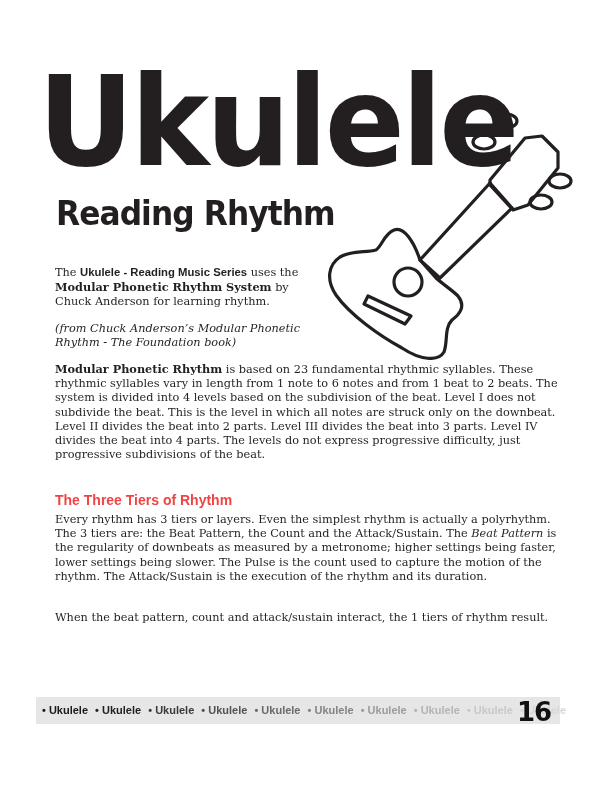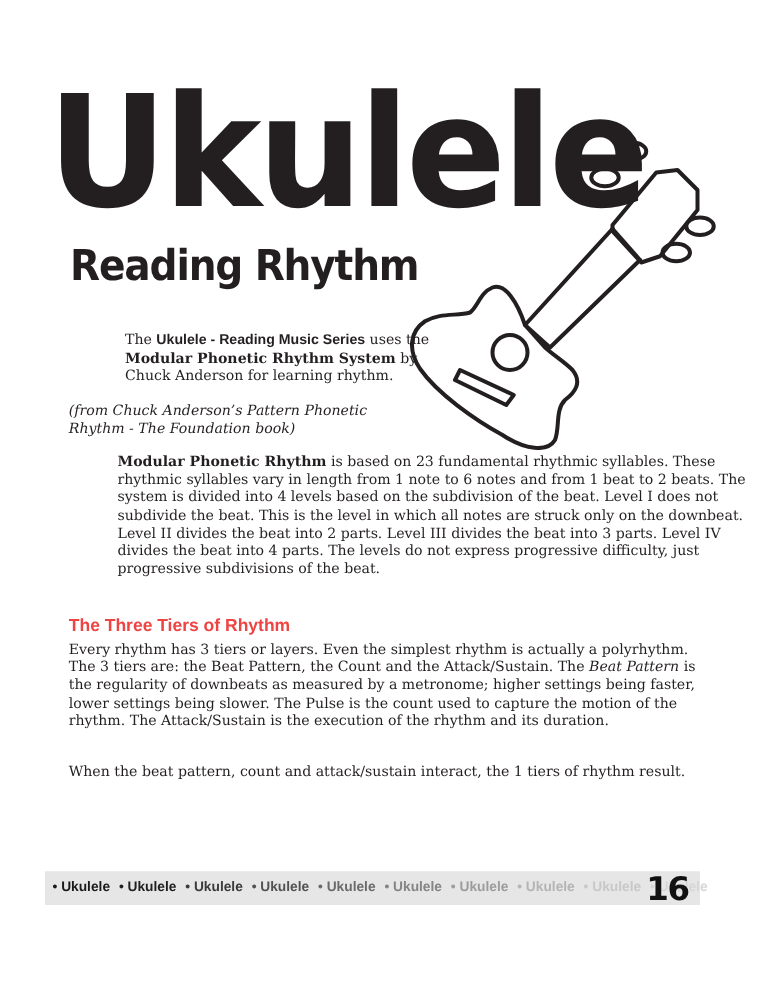--- a/index.html
+++ b/index.html
@@ -18,23 +18,23 @@
     color: #231f20; transform: scaleX(0.92); transform-origin: left top;
   }
 
   .uke { position: absolute; left: 320px; top: 110px; width: 260px; height: 250px; }
 
   .body-text {
     font-family: "DejaVu Serif", serif; font-size: 11.3px; line-height: 14.2px;
     color: #231f20;
   }
   .p { position: absolute; left: 55px; margin: 0; }
-  .intro { top: 265px; width: 270px; margin-left: 45px; }
+  .intro { top: 265px; width: 270px; }
   .cite { top: 322px; width: 270px; font-style: italic; }
-  .p-mpr { top: 362px; width: 510px; margin-left: 39px; }
+  .p-mpr { top: 362px; width: 510px; }
   .p-tiers { top: 513px; width: 510px; }
   .p-when { top: 611px; width: 510px; }
 
   .bold-sans { font-family: "Liberation Sans", sans-serif; font-weight: bold; }
   .bold-serif { font-weight: bold; }
   .ital { font-style: italic; }
 
   .heading {
     position: absolute; left: 55px; top: 492px; margin: 0;
     font-family: "Liberation Sans", sans-serif; font-weight: bold;
@@ -77,21 +77,21 @@
 
   <path d="M100,150 L116,168 C124,175 132,180 138,186 C146,196 140,204 132,210 C124,218 128,232 124,242 C118,252 100,250 82,238 C60,226 30,205 16,185 C6,170 8,155 20,147 C32,140 46,143 56,140 C62,136 64,124 74,120 C84,116 94,132 100,150 Z"></path>
 
   <circle cx="88" cy="172" r="14"></circle>
 
   <path d="M48,186 L91,206 L85,214 L44,194 Z"></path>
 </svg>
 
 <p class="p intro body-text"><span>The </span><span class="bold-sans">Ukulele - Reading Music Series</span><span> uses the </span><span class="bold-serif">Modular Phonetic Rhythm System</span><span> by Chuck Anderson for learning rhythm.</span></p>
 
-<p class="p cite body-text">(from Chuck Anderson’s Pattern Phonetic Rhythm - The Foundation book)</p>
+<p class="p cite body-text">(from Chuck Anderson’s Modular Phonetic Rhythm - The Foundation book)</p>
 
 <p class="p p-mpr body-text"><span class="bold-serif">Modular Phonetic Rhythm</span><span> is based on 23 fundamental rhythmic syllables. These rhythmic syllables vary in length from 1 note to 6 notes and from 1 beat to 2 beats. The system is divided into 4 levels based on the subdivision of the beat. Level I does not subdivide the beat. This is the level in which all notes are struck only on the downbeat. Level II divides the beat into 2 parts. Level III divides the beat into 3 parts. Level IV divides the beat into 4 parts. The levels do not express progressive difficulty, just progressive subdivisions of the beat.</span></p>
 
 <h2 class="heading">The Three Tiers of Rhythm</h2>
 
 <p class="p p-tiers body-text"><span>Every rhythm has 3 tiers or layers. Even the simplest rhythm is actually a polyrhythm. The 3 tiers are: the Beat Pattern, the Count and the Attack/Sustain. The </span><span class="ital">Beat Pattern</span><span> is the regularity of downbeats as measured by a metronome; higher settings being faster, lower settings being slower. The Pulse is the count used to capture the motion of the rhythm. The Attack/Sustain is the execution of the rhythm and its duration.</span></p>
 
 <p class="p p-when body-text">When the beat pattern, count and attack/sustain interact, the 1 tiers of rhythm result.</p>
 
 <div class="footer-bar">

